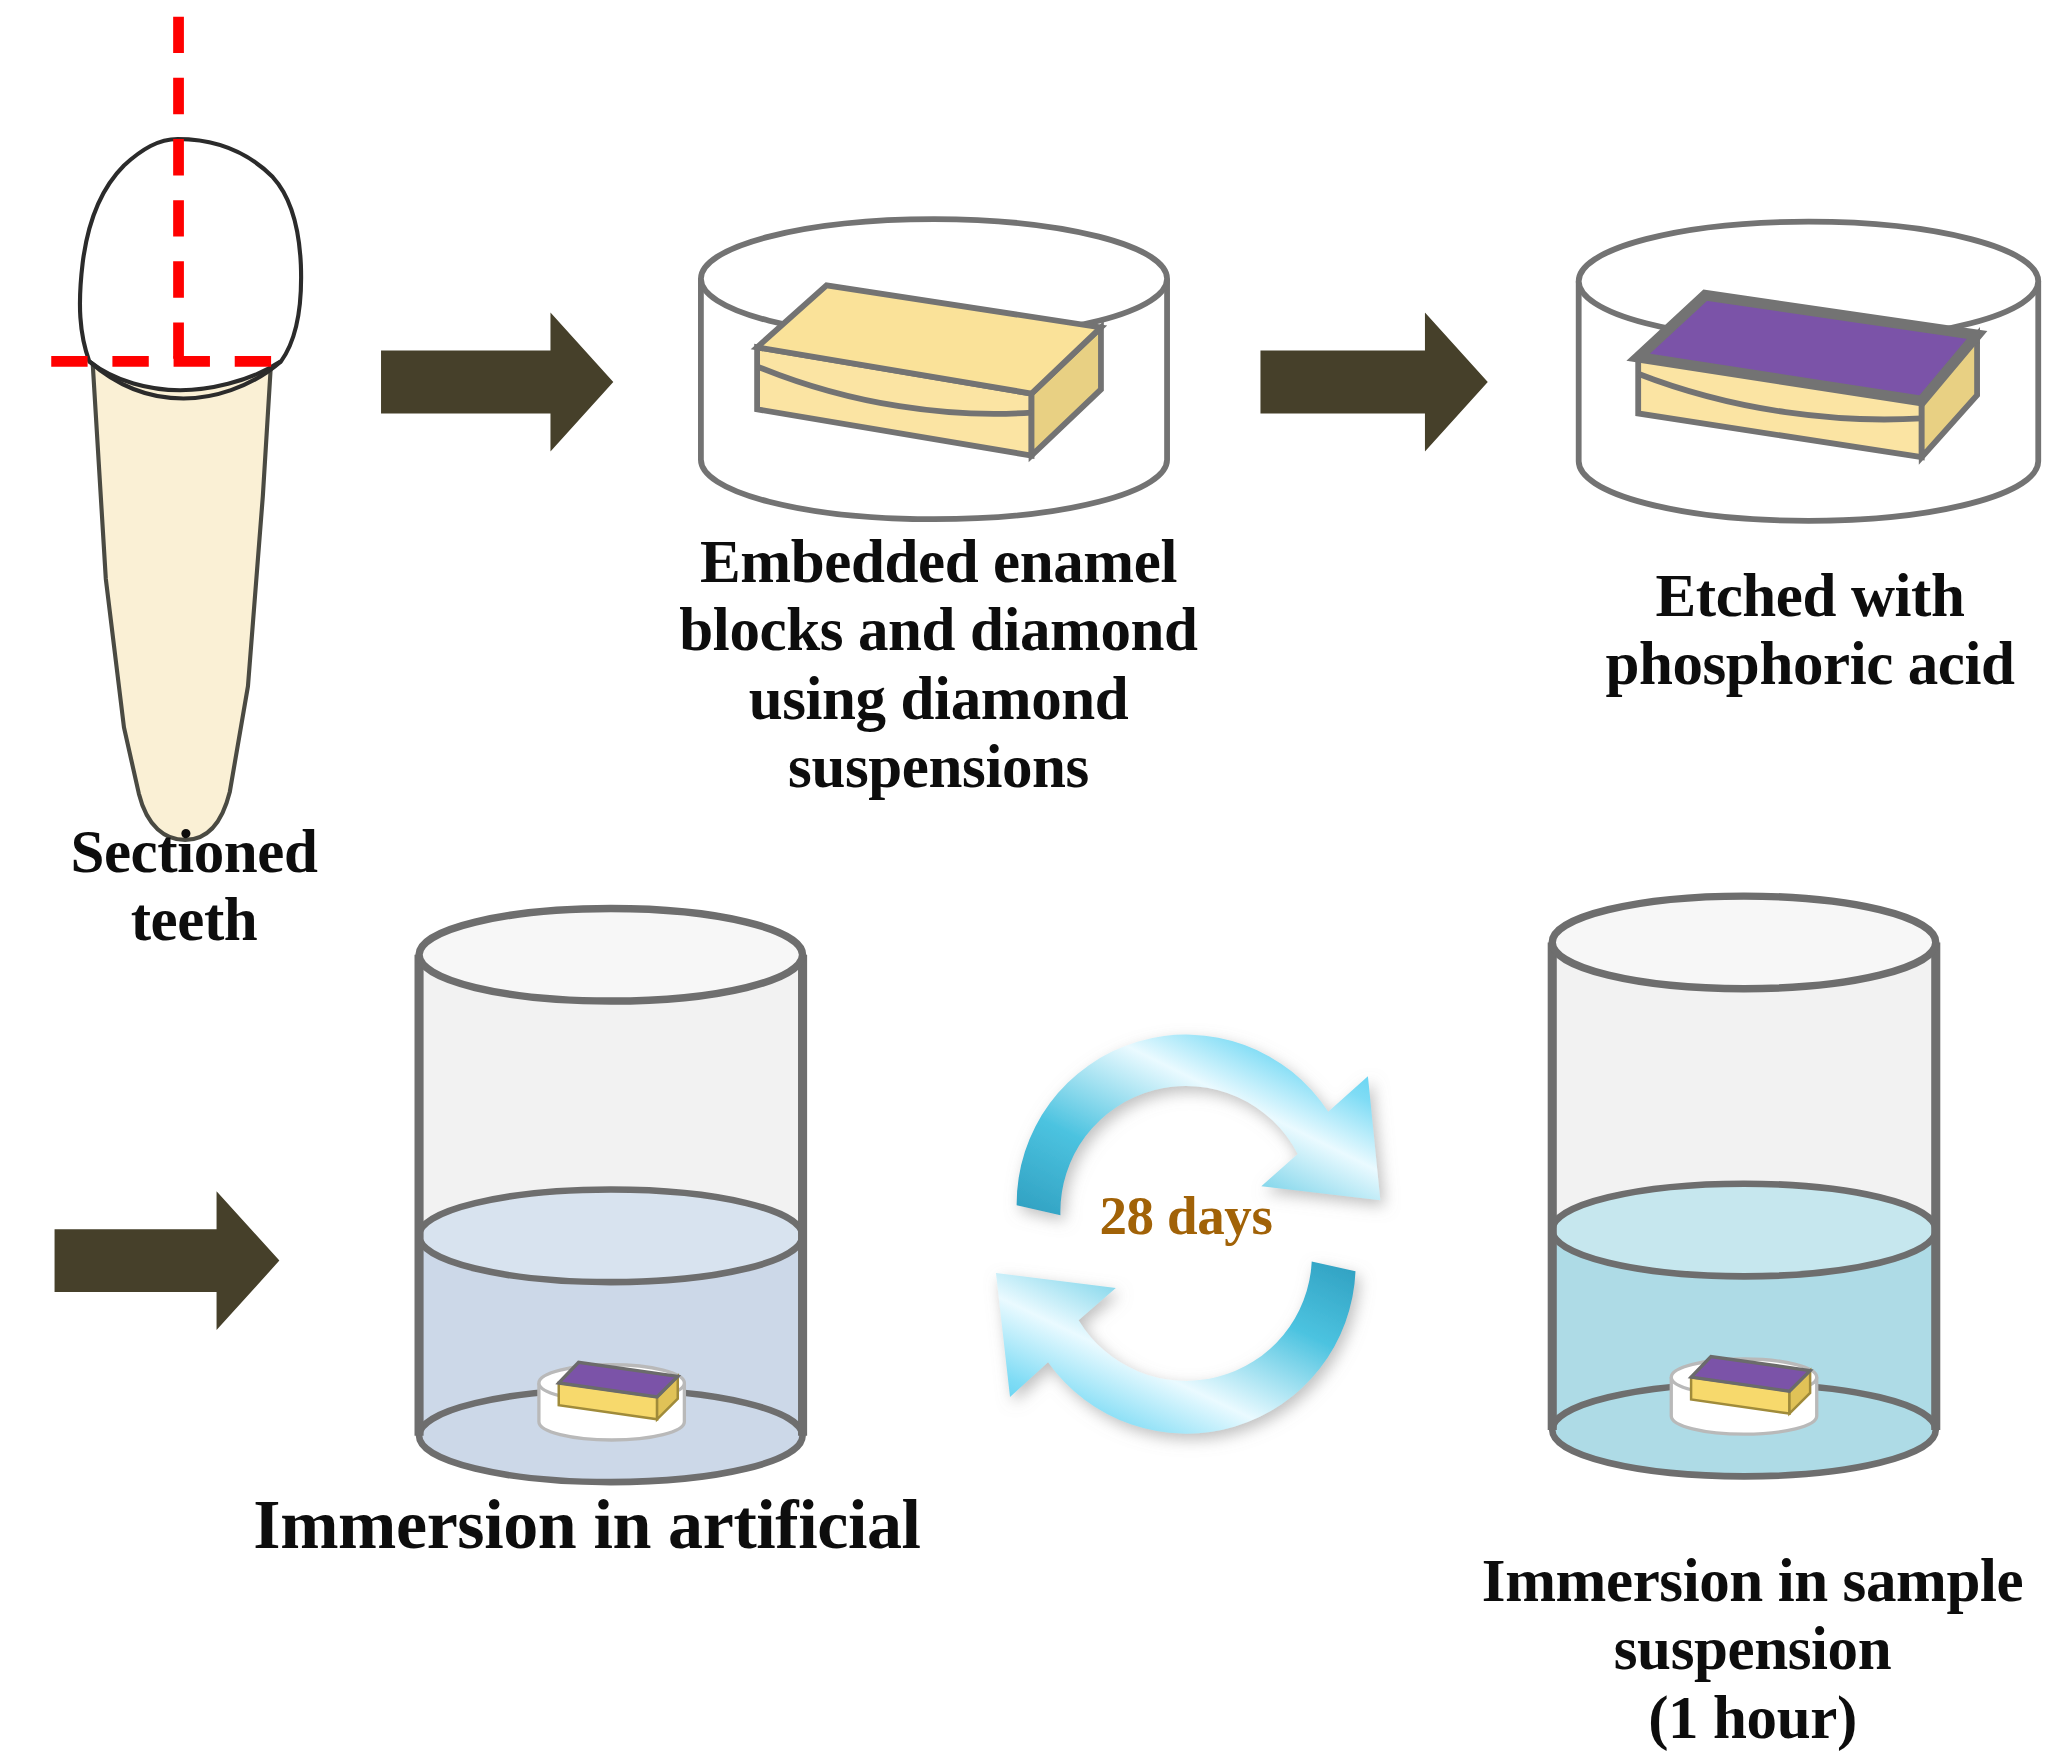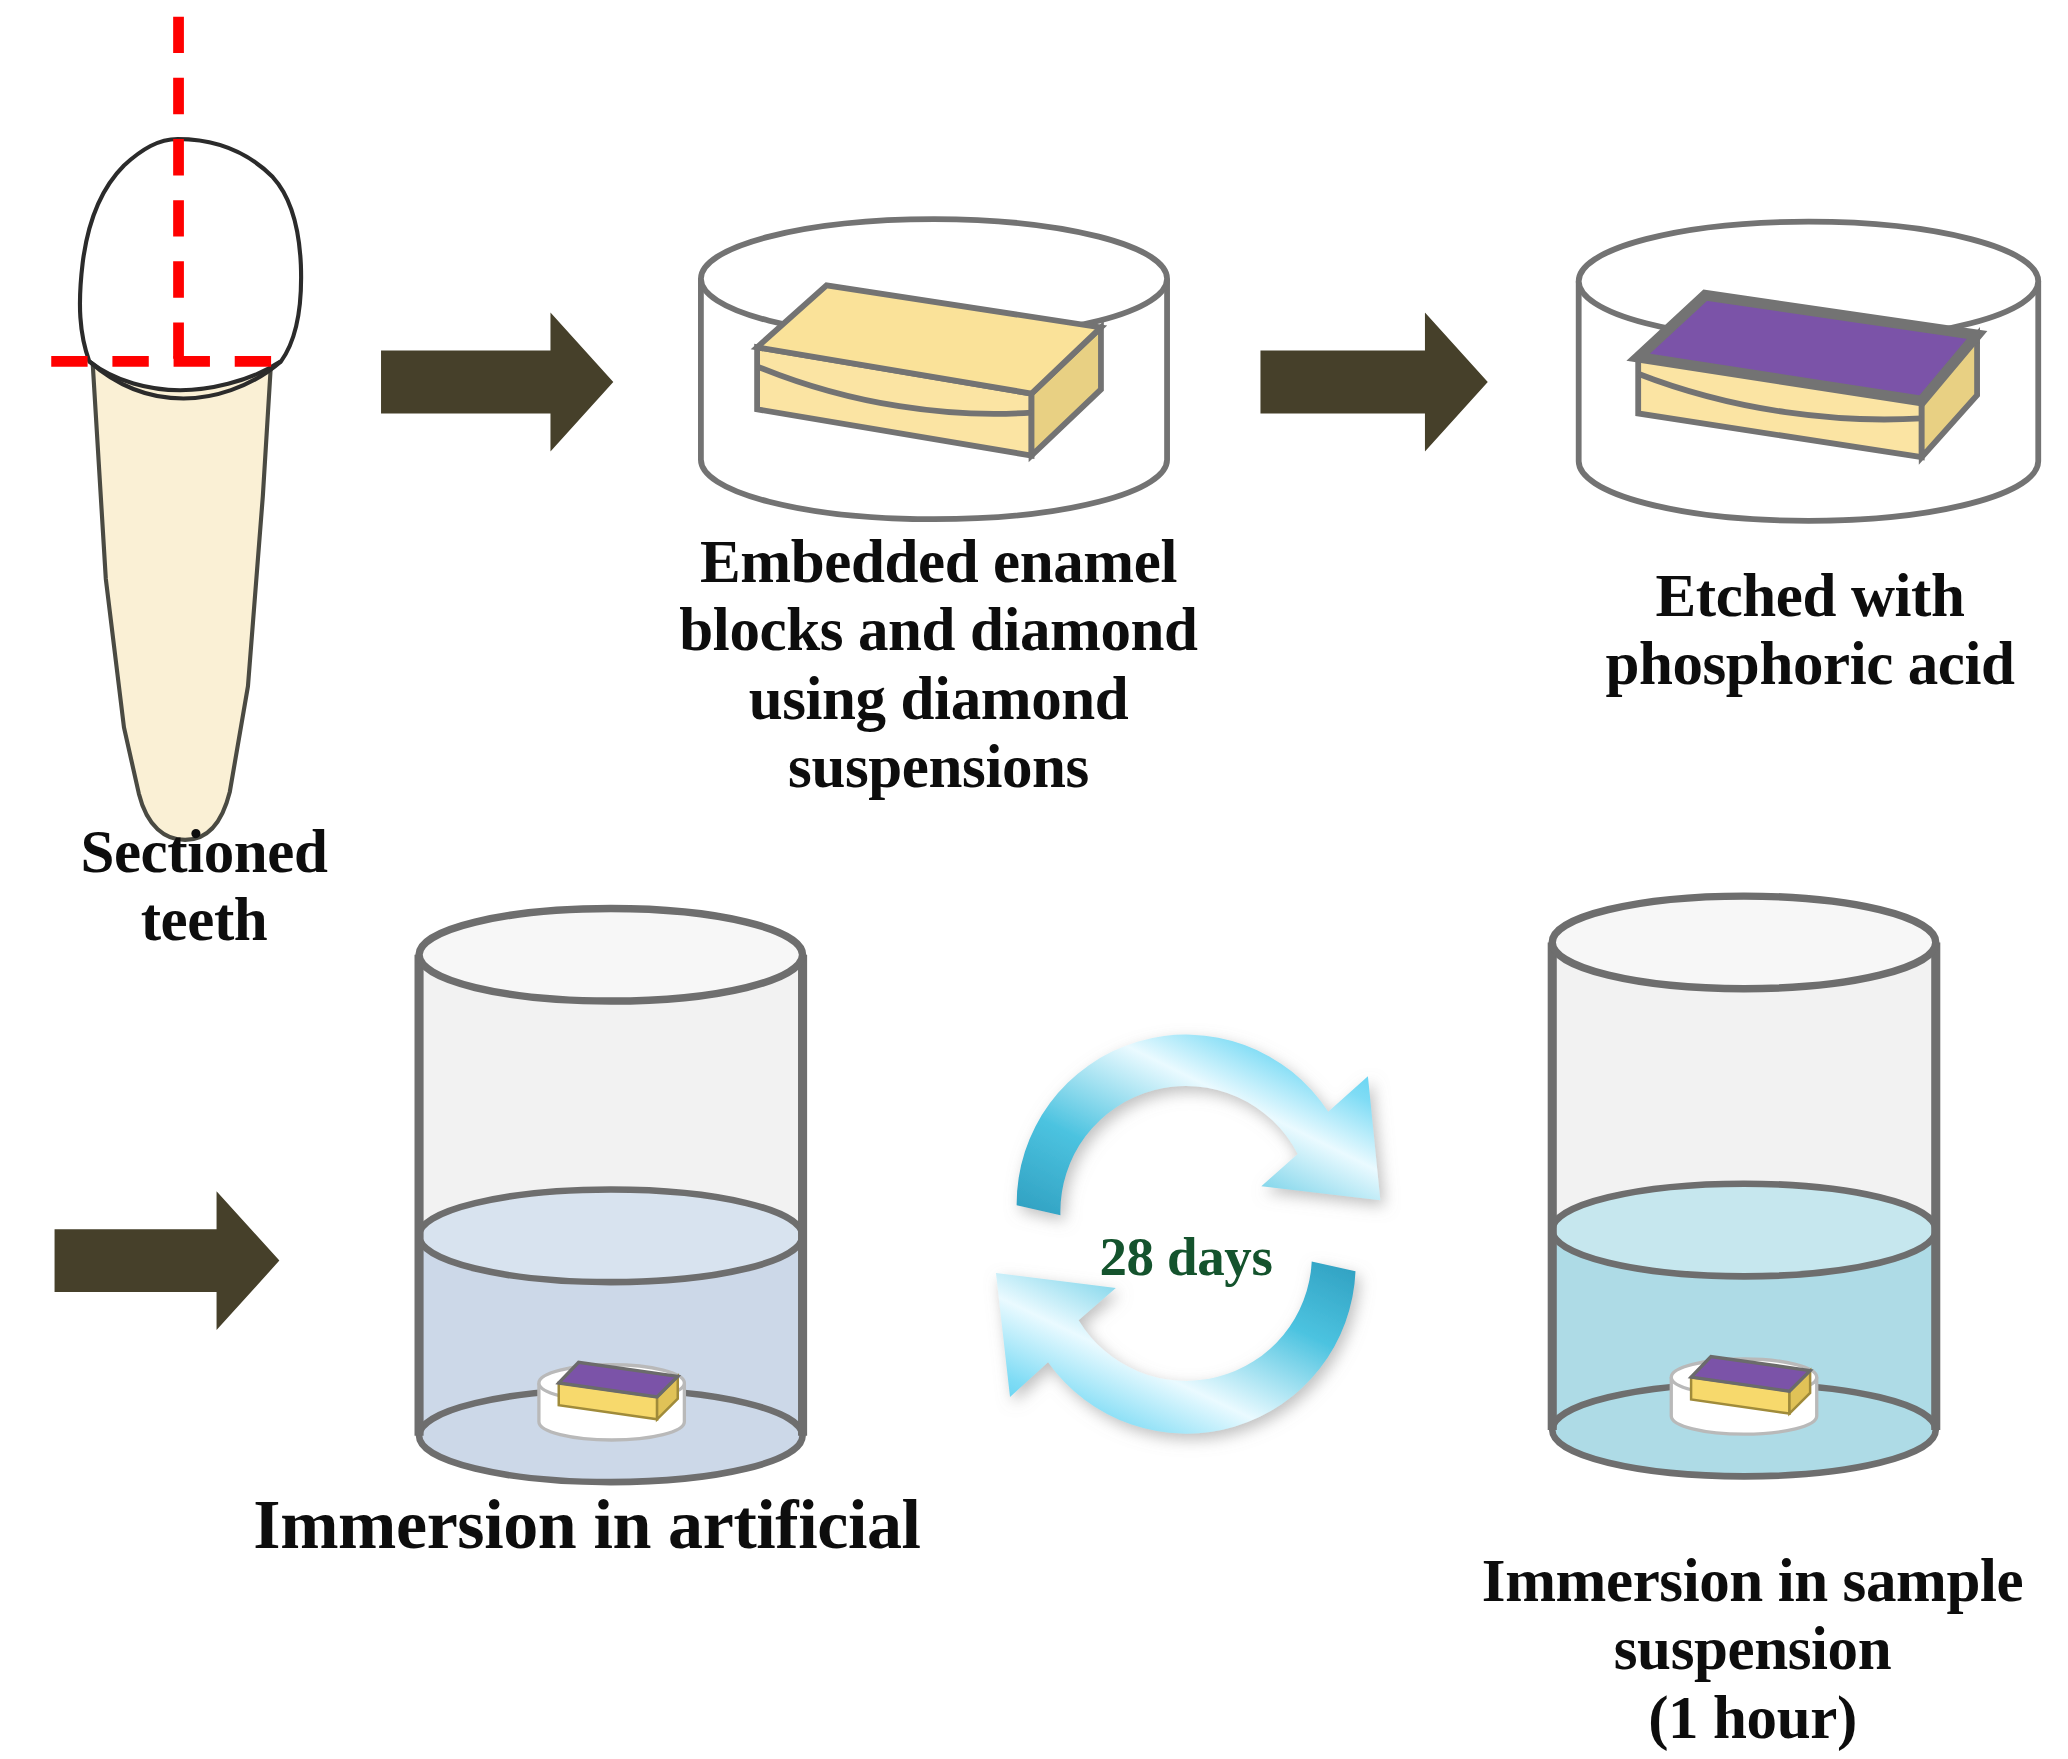--- a/index.html
+++ b/index.html
@@ -3,28 +3,28 @@
 <meta charset="utf-8">
 <style>
   html,body{margin:0;padding:0;background:#ffffff;}
   body{width:2068px;height:1760px;position:relative;overflow:hidden;
        font-family:"Liberation Serif","DejaVu Serif",serif;}
   .stage{position:absolute;left:0;top:0;width:2068px;height:1760px;}
   svg.layer{position:absolute;left:0;top:0;width:2068px;height:1760px;overflow:visible;}
   .lbl{position:absolute;text-align:center;color:#0d0d0d;font-weight:700;
        font-family:"Liberation Serif","DejaVu Serif",serif;line-height:1.12;
        letter-spacing:-0.4px;}
-  #lbl-sectioned{left:0px;top:818px;width:388px;font-size:61px;padding-left:10px;}
+  #lbl-sectioned{left:0px;top:818px;width:388px;font-size:61px;}
   #lbl-embedded{left:612px;top:512px;width:653px;font-size:61px;margin-top:16px;}
   #lbl-etched{left:1554px;top:562px;width:512px;font-size:61px;}
   #lbl-saliva{left:219px;top:1486px;width:736px;font-size:70px;text-align:center;}
   #lbl-sample{left:1430px;top:1547px;width:645px;font-size:61px;}
   #lbl-days{position:absolute;left:1037px;top:1184px;width:298px;text-align:center;
-            font-size:55px;font-weight:700;color:#14532d;
-            font-family:"Liberation Serif","DejaVu Serif",serif;letter-spacing:-0.4px;margin-top:41px;}
+            font-size:55px;font-weight:700;color:#a16207;
+            font-family:"Liberation Serif","DejaVu Serif",serif;letter-spacing:-0.4px;}
 </style>
 </head>
 <body>
 
 <div class="stage">
 
   <svg class="layer" viewBox="0 0 2502 2129">
     <defs>
       <linearGradient id="gradTopArc" x1="0" y1="1" x2="1" y2="0">
         <stop offset="0%" stop-color="#2f9fc0"></stop>

